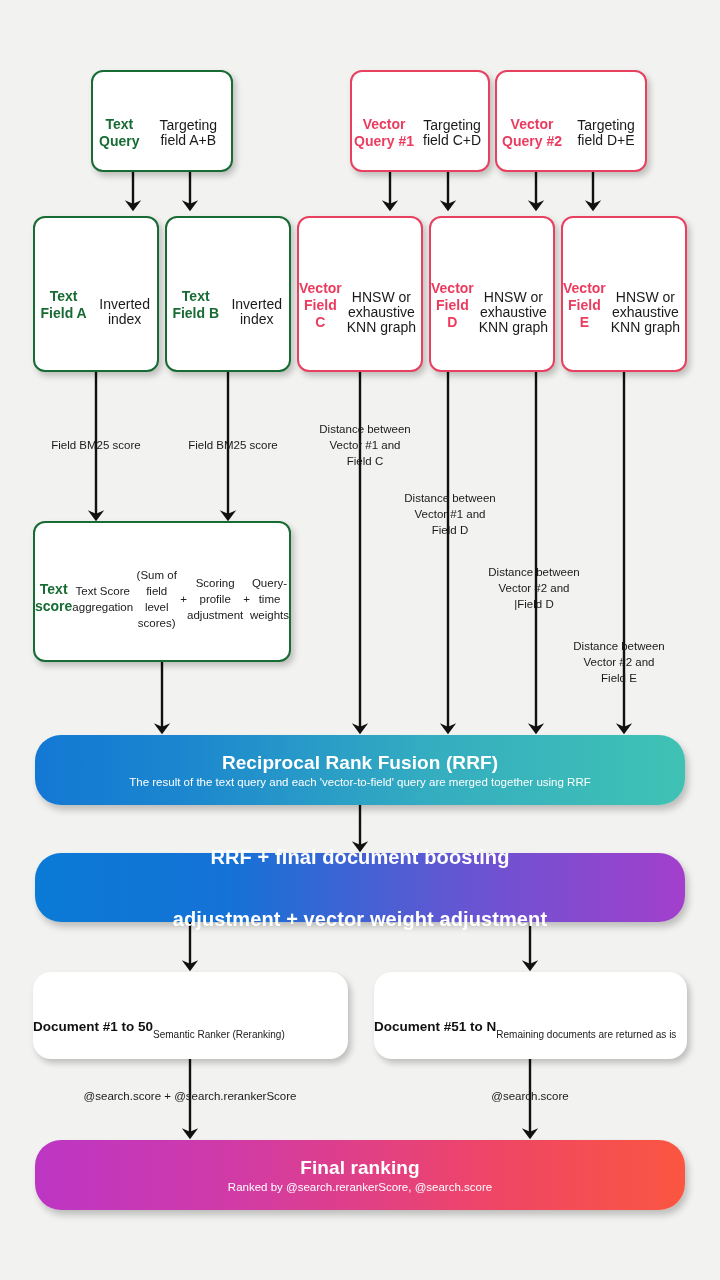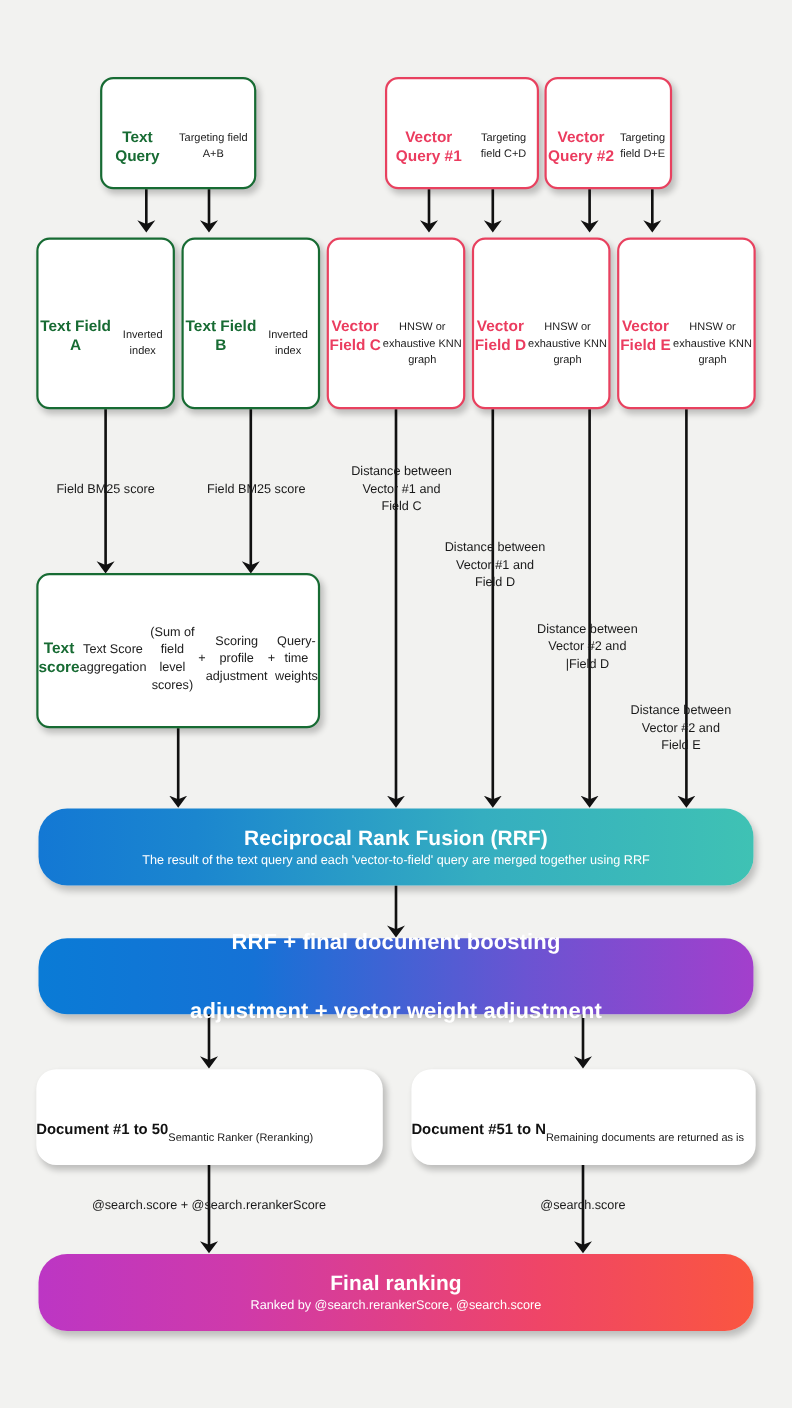--- a/index.html
+++ b/index.html
@@ -31,21 +31,21 @@
     flex-direction: row;
     align-items: center;
     text-align: center;
   }
   .node .title {
     font-weight: bold;
     font-size: 14px;
     line-height: 17px;
   }
   .node .sub {
-    font-size: 10px;
+    font-size: 14px;
     line-height: 15px;
     color: #1a1a1a;
   }
 
   
   .query {
     border: 2px solid #176b33;
     padding-top: 24px;
   }
   .query.green .title { color: #176b33; }
@@ -165,21 +165,21 @@
   <div class="node query green" style="left:91px; top:70px; width:142px; height:102px;">
     <div class="title">Text Query</div>
     <div class="sub">Targeting field A+B</div>
   </div>
 
   <div class="node query red" style="left:350px; top:70px; width:140px; height:102px;">
     <div class="title">Vector Query #1</div>
     <div class="sub">Targeting field C+D</div>
   </div>
 
-  <div class="node query red" style="left:495px; top:70px; width:116px; height:102px;">
+  <div class="node query red" style="left:495px; top:70px; width:152px; height:102px;">
     <div class="title">Vector Query #2</div>
     <div class="sub">Targeting field D+E</div>
   </div>
 
   <div class="node field green" style="left:33px; top:216px; width:126px; height:156px;">
     <div class="title">Text Field A</div>
     <div class="sub">Inverted index</div>
   </div>
 
   <div class="node field green" style="left:165px; top:216px; width:126px; height:156px;">

